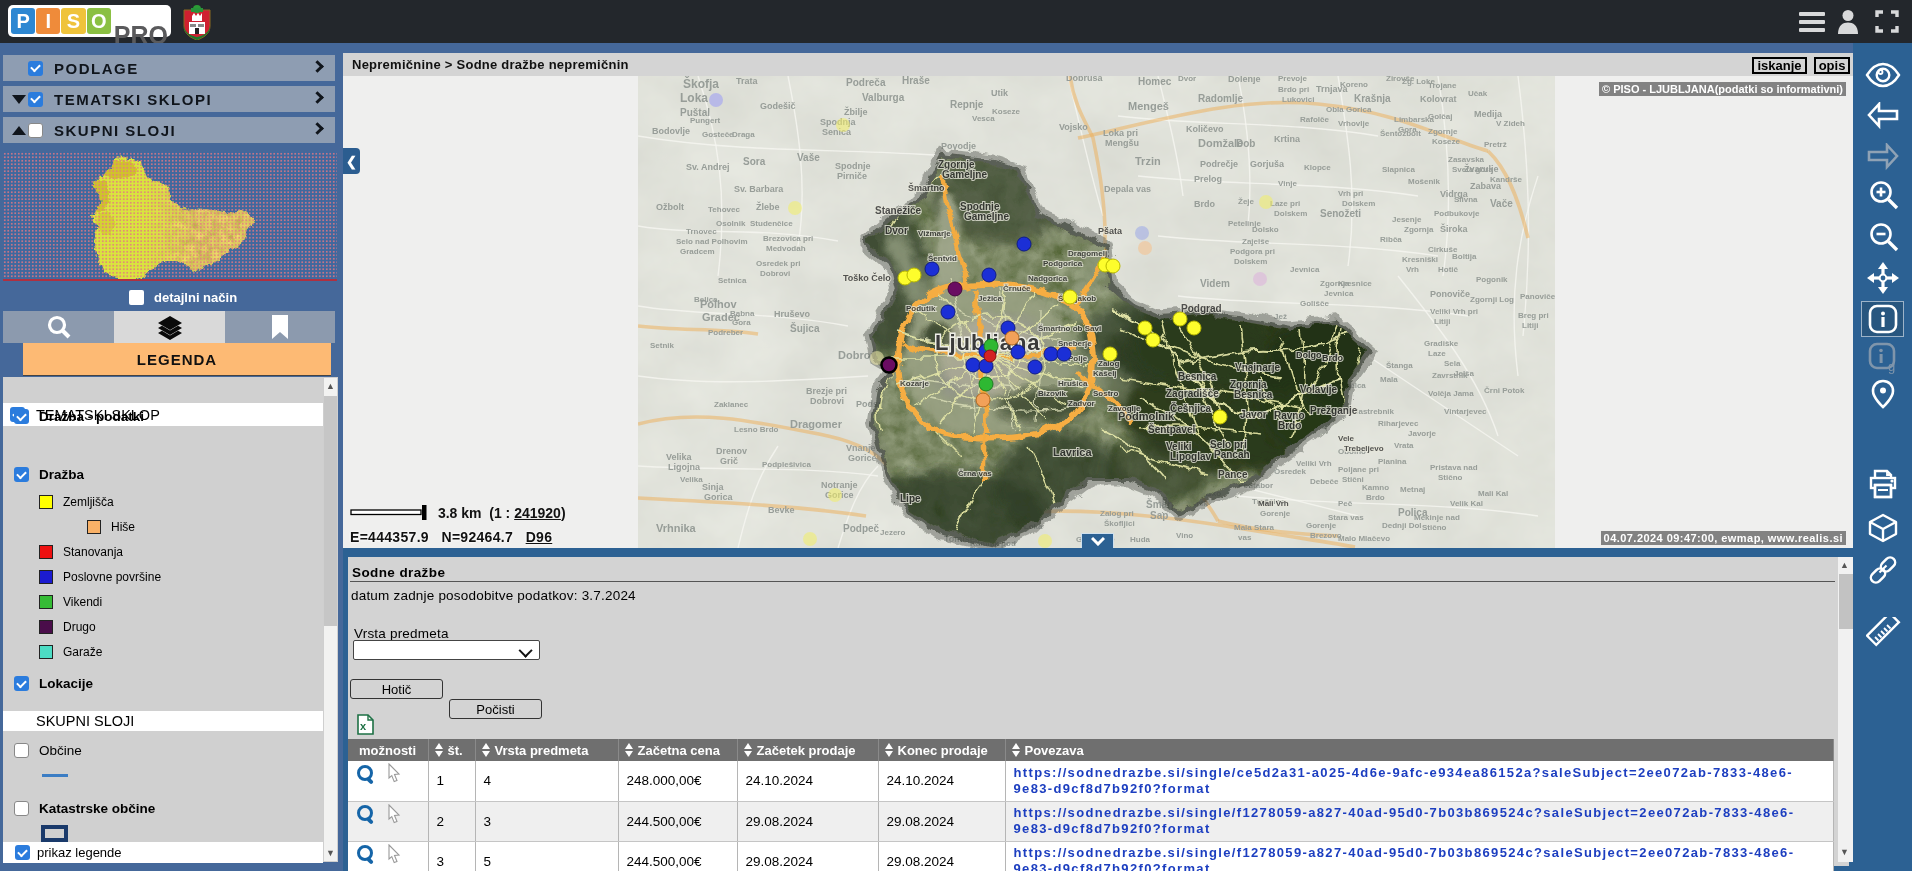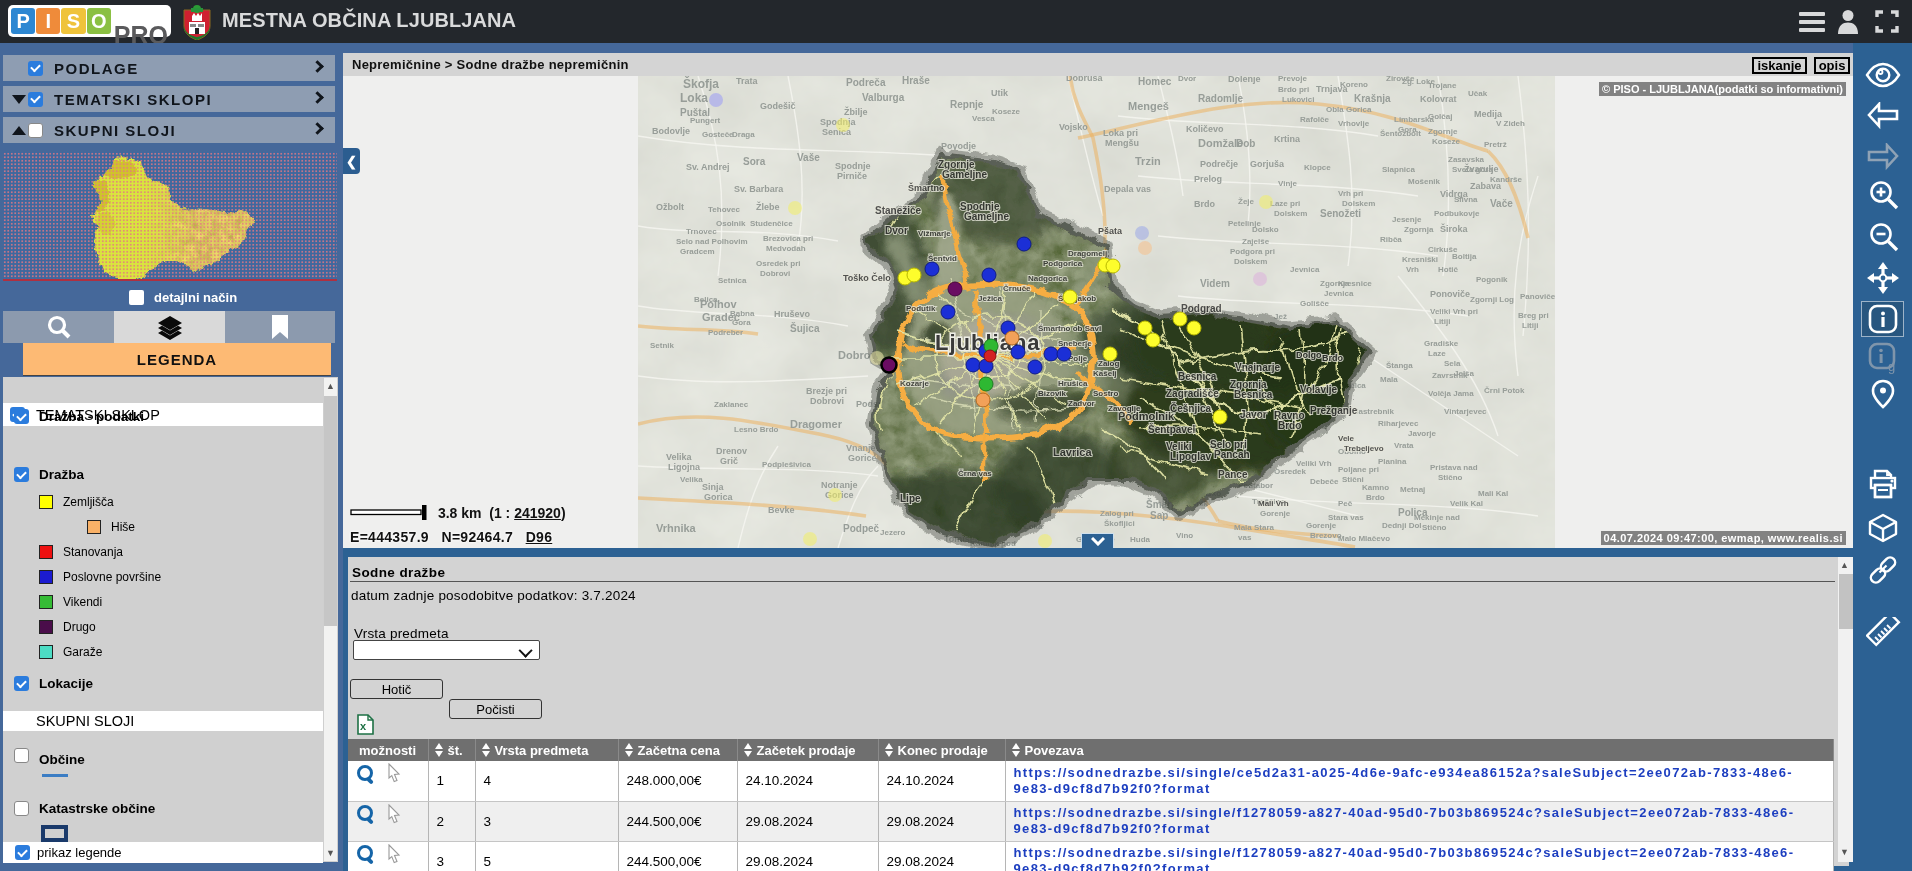--- a/index.html
+++ b/index.html
@@ -104,21 +104,20 @@
       <path d="M1,6 L27,6 L27,22 C27,30 20,34 14,36 C8,34 1,30 1,22 Z" fill="#cf2030" stroke="#8a6a20" stroke-width="1"></path>
       <path d="M1,26 C4,31 9,34 14,36 C19,34 24,31 27,26 L27,22 C27,28 20,32 14,33 C8,32 1,28 1,22 Z" fill="#1b7a2a"></path>
       <circle cx="14" cy="5" r="4" fill="#2a9a35"></circle>
       <path d="M8,4 L20,4 L20,8 L8,8 Z" fill="#27933a"></path>
       <path d="M9,12 L11,9 L13,12 L15,9 L17,12 L19,9 L19,17 L9,17 Z" fill="#fff"></path>
       <path d="M6,18 L22,18 L22,30 L6,30 Z" fill="#fff"></path>
       <path d="M12,24 L16,24 L16,30 L12,30 Z" fill="#222"></path>
       <rect x="7" y="20" width="6" height="3" fill="#888"></rect>
         <rect x="15" y="20" width="6" height="3" fill="#888"></rect>
     </svg>
-    <div id="mtitle">MESTNA OBČINA LJUBLJANA</div>
     <svg class="tbico" style="left:1799px;" width="26" height="22" viewBox="0 0 26 22">
         <g fill="#d8d9da">
           <rect x="0" y="1" width="26" height="4" rx="1"></rect>
           <rect x="0" y="9" width="26" height="4" rx="1"></rect>
           <rect x="0" y="17" width="26" height="4" rx="1"></rect>
         </g>
       </svg>
     <svg class="tbico" style="left:1836px;top:9px;" width="24" height="25" viewBox="0 0 24 25">
         <circle cx="12" cy="6.5" r="5.5" fill="#d8d9da"></circle>
         <path d="M2,25 C2,16 7,13.5 12,13.5 C17,13.5 22,16 22,25 Z" fill="#d8d9da"></path>
@@ -253,21 +252,21 @@
       </div>
     <div class="lrow" style="left:14px;top:633px;">
         <span class="cb"></span>
         <span class="lt" style="font-weight:bold;">Lokacije</span>
       </div>
     <div class="lrow" style="left:3px;top:668px;width:320px;height:20px;background:#fff;">
         <span style="margin-left:33px;font-size:14.5px;">SKUPNI SLOJI</span>
       </div>
     <div class="lrow" style="left:14px;top:700px;">
         <span class="cbu"></span>
-        <span class="lt" style="font-weight:bold;margin-top:9px;">Občine</span>
+        <span class="lt" style="font-weight:normal;">Občine</span>
       </div>
     <div style="position:absolute;left:42px;top:731px;width:26px;height:3px;background:#3b7dc4;"></div>
     <div class="lrow" style="left:14px;top:758px;">
         <span class="cbu"></span>
         <span class="lt" style="font-weight:bold;">Katastrske občine</span>
       </div>
     <div style="position:absolute;left:41px;top:782px;width:27px;height:17px;border:4px solid #1a3a6b;background:transparent;"></div>
     <div id="lsb">
         <div class="sbarrow" style="top:3px;">▲</div>
         <div class="thumb"></div>

